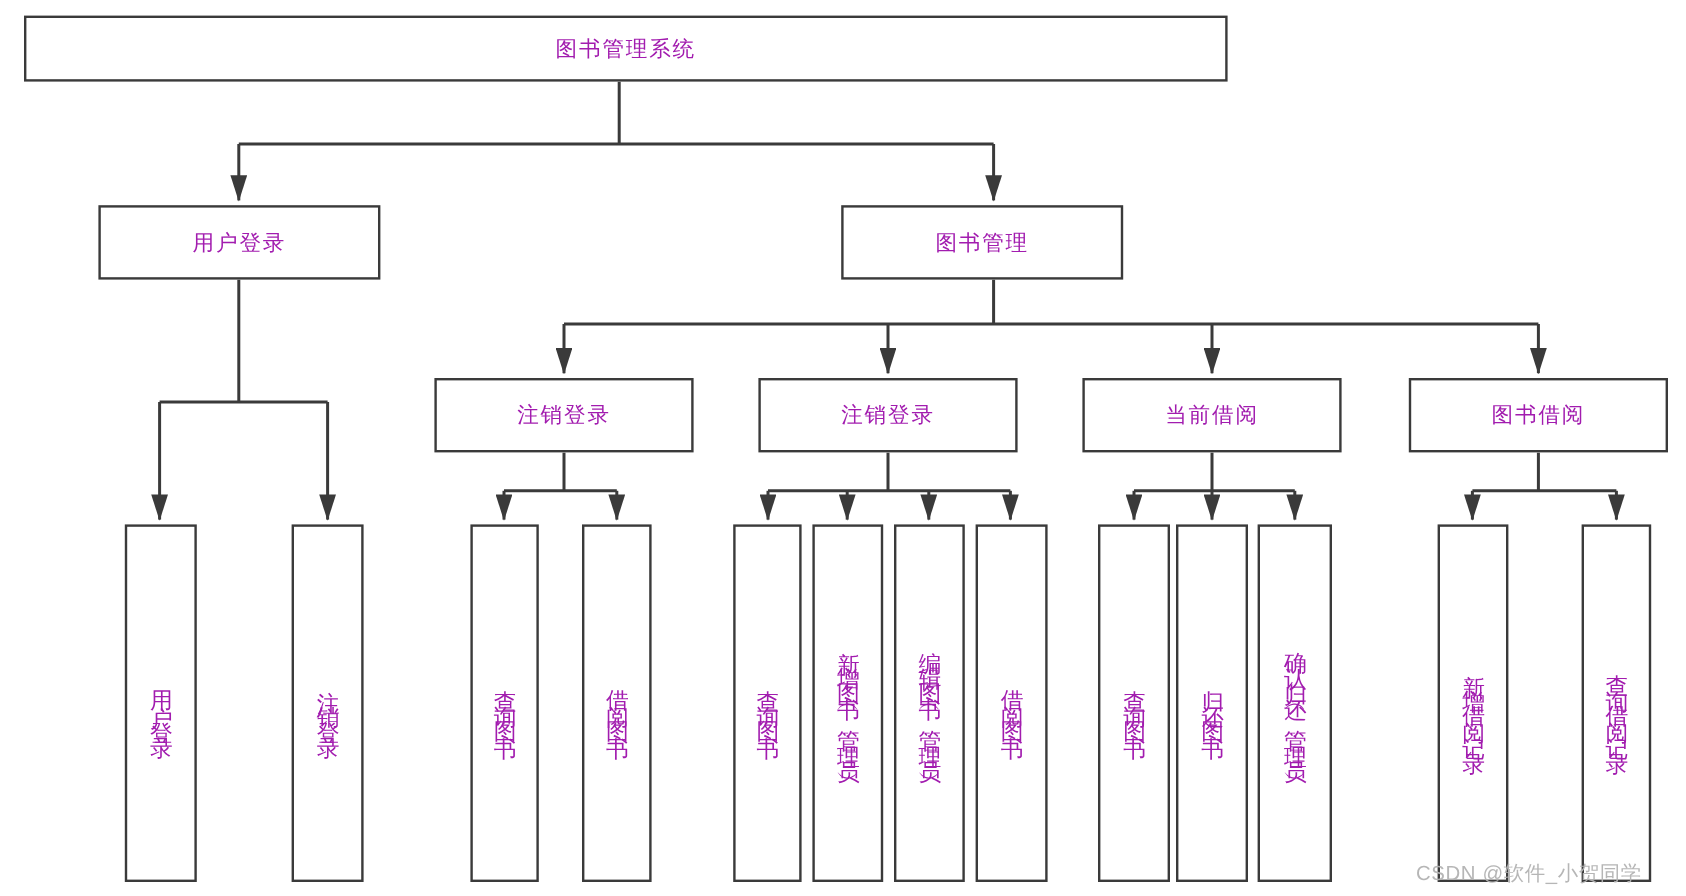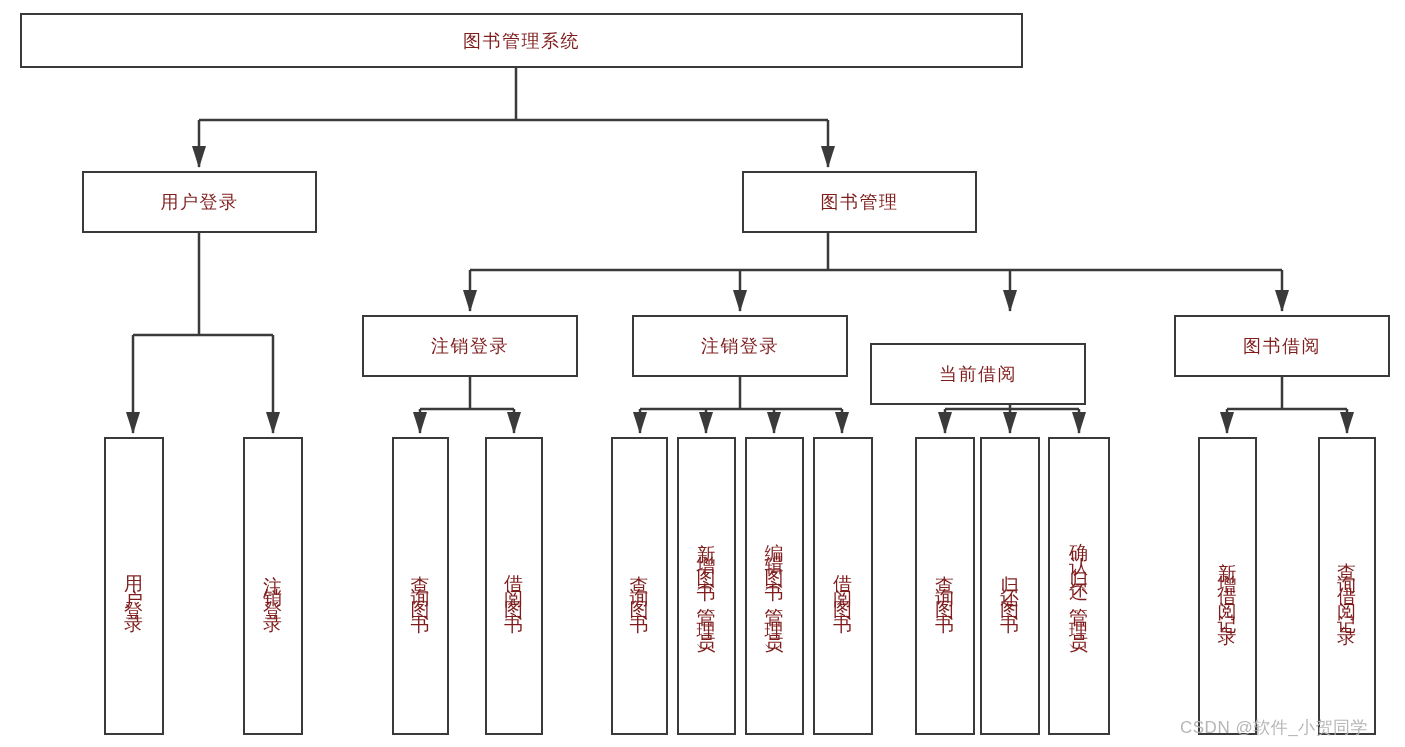--- a/index.html
+++ b/index.html
@@ -11,21 +11,21 @@
     overflow:hidden;
   }
   .wires{position:absolute;left:0;top:0;z-index:0;}
   .wire{stroke:#3a3a3a;stroke-width:2.5;fill:none;}
   .box{
     position:absolute;
     box-sizing:border-box;
     border:2.5px solid #3a3a3a;
     background:#ffffff;
     display:flex;align-items:center;justify-content:center;
-    color:#7f1d1d;
+    color:#a21caf;
     z-index:1;
   }
   .hlabel{
     font-size:18px;
     letter-spacing:1.5px;
     white-space:nowrap;
   }
   .vlabel{
     writing-mode:vertical-rl;
     text-orientation:mixed;
@@ -95,31 +95,31 @@
     </g>
   </svg>
 
   <div class="box" style="left:20px;top:13px;width:1003px;height:55px;">
     <span class="hlabel">图书管理系统</span>
   </div>
 
   <div class="box" style="left:82px;top:171px;width:235px;height:62px;">
     <span class="hlabel">用户登录</span>
   </div>
-  <div class="box" style="left:742px;top:171px;width:235px;height:62px;">
+  <div class="box" style="left:701px;top:171px;width:235px;height:62px;">
     <span class="hlabel">图书管理</span>
   </div>
 
   <div class="box" style="left:362px;top:315px;width:216px;height:62px;">
     <span class="hlabel">注销登录</span>
   </div>
   <div class="box" style="left:632px;top:315px;width:216px;height:62px;">
     <span class="hlabel">注销登录</span>
   </div>
-  <div class="box" style="left:870px;top:315px;width:216px;height:62px;margin-top:28px;">
+  <div class="box" style="left:902px;top:315px;width:216px;height:62px;">
     <span class="hlabel">当前借阅</span>
   </div>
   <div class="box" style="left:1174px;top:315px;width:216px;height:62px;">
     <span class="hlabel">图书借阅</span>
   </div>
 
   <div class="box" style="left:104px;top:437px;width:60px;height:298px;">
     <span class="vlabel">用户登录</span>
   </div>
   <div class="box" style="left:243px;top:437px;width:60px;height:298px;">

